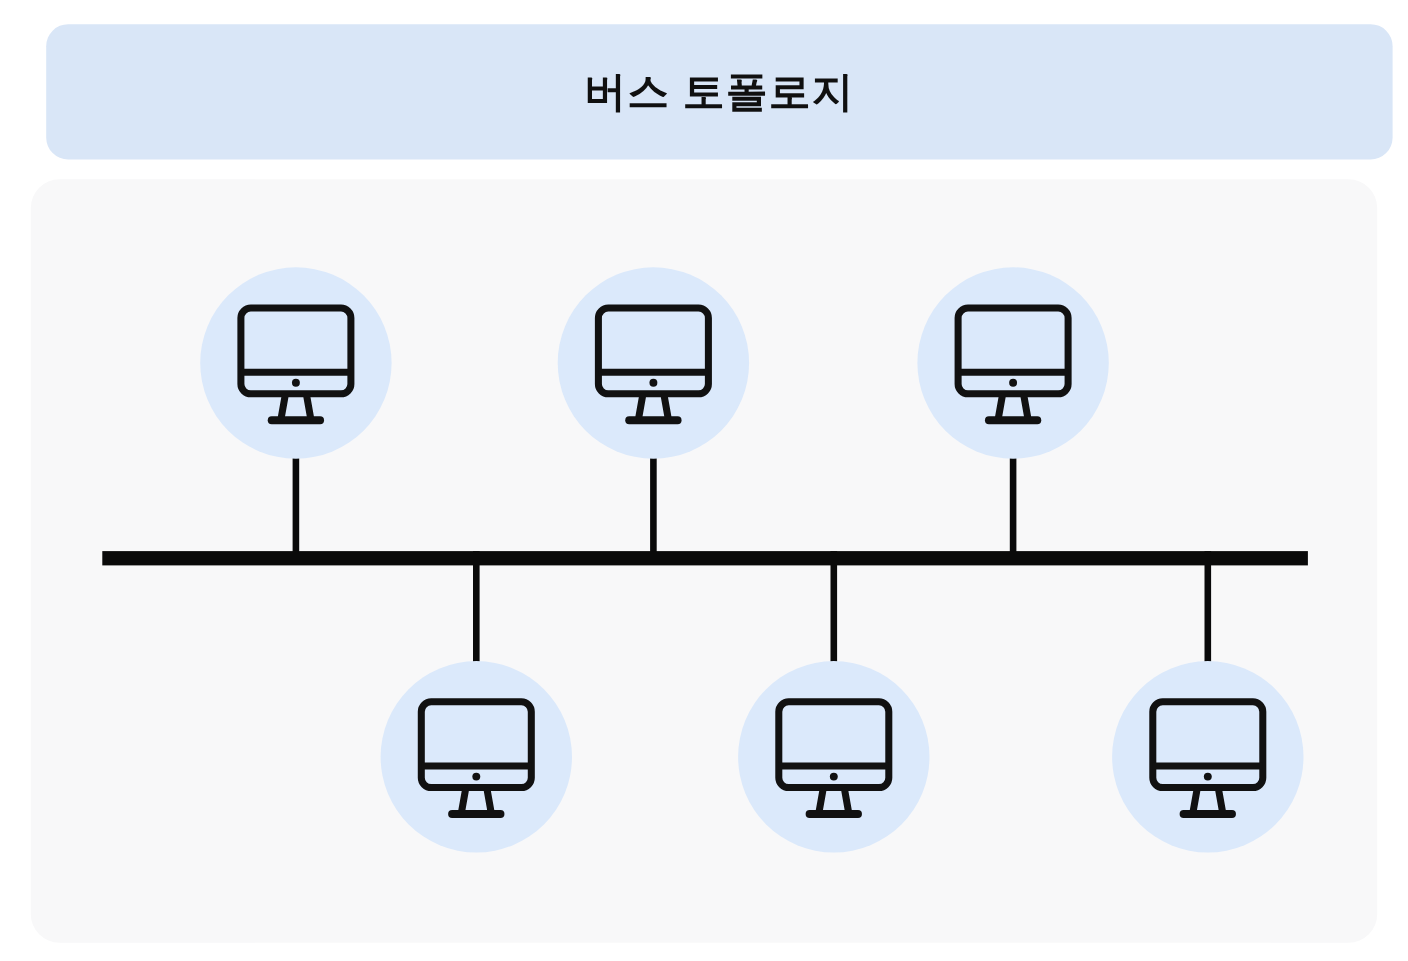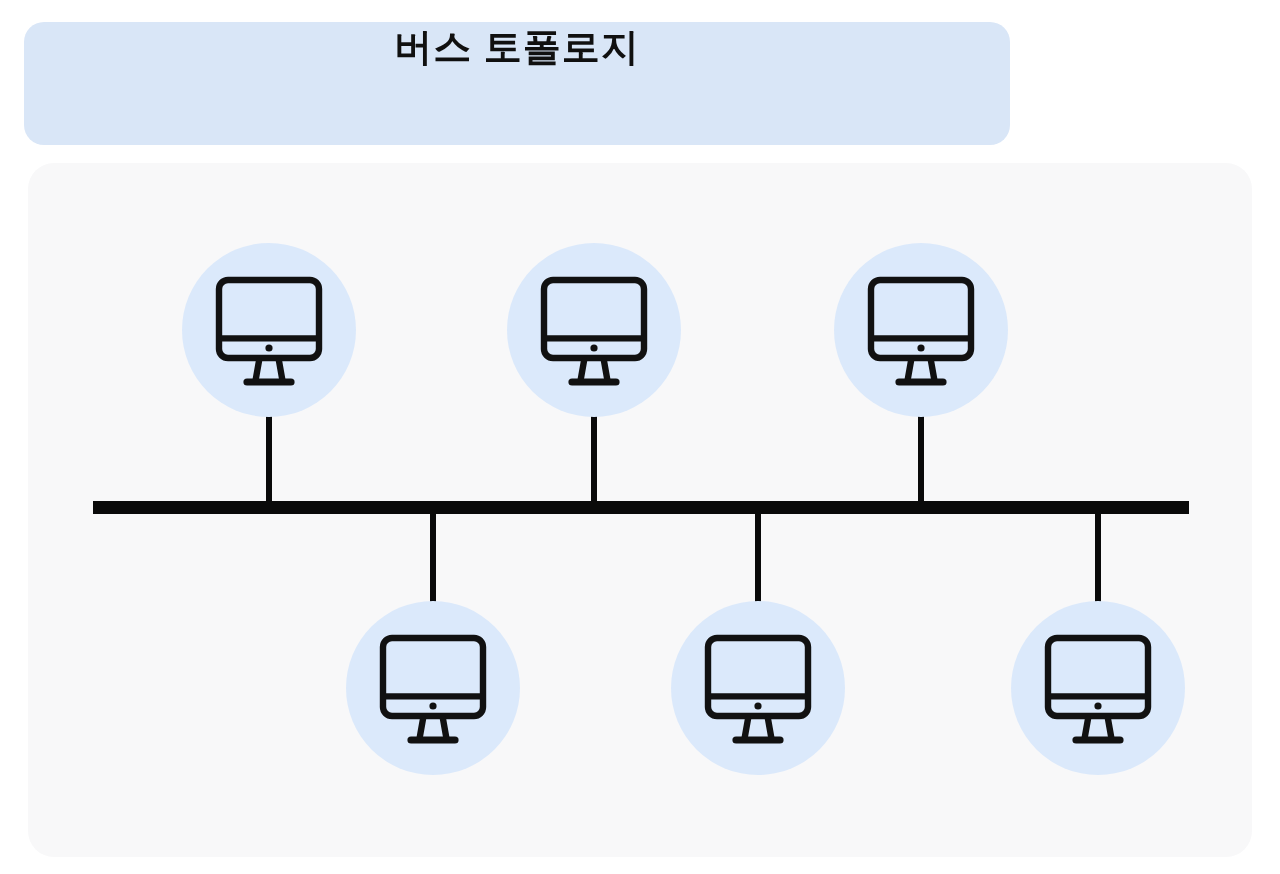--- a/index.html
+++ b/index.html
@@ -9,23 +9,23 @@
     --node-circle-bg:#dbe9fb;
     --line-color:#0a0a0a;
     --title-color:#101010;
   }
   *{margin:0;padding:0;box-sizing:border-box;}
   html,body{width:1280px;height:874px;background:var(--page-bg);
     font-family:"Liberation Sans","DejaVu Sans",sans-serif;overflow:hidden;}
   .stage{position:absolute;left:0;top:0;width:1280px;height:874px;}
 
   .banner{
-    position:absolute;left:24px;top:22px;width:986px;height:123px;
+    position:absolute;left:42px;top:22px;width:1224px;height:123px;
     background:var(--banner-bg);border-radius:20px;
-    display:flex;justify-content:center;
+    display:flex;align-items:center;justify-content:center;
   }
   .banner .title{
     font-size:38px;font-weight:700;color:var(--title-color);
     letter-spacing:1px;
   }
 
   .panel{
     position:absolute;left:28px;top:163px;width:1224px;height:694px;
     background:var(--panel-bg);border-radius:26px;
   }

